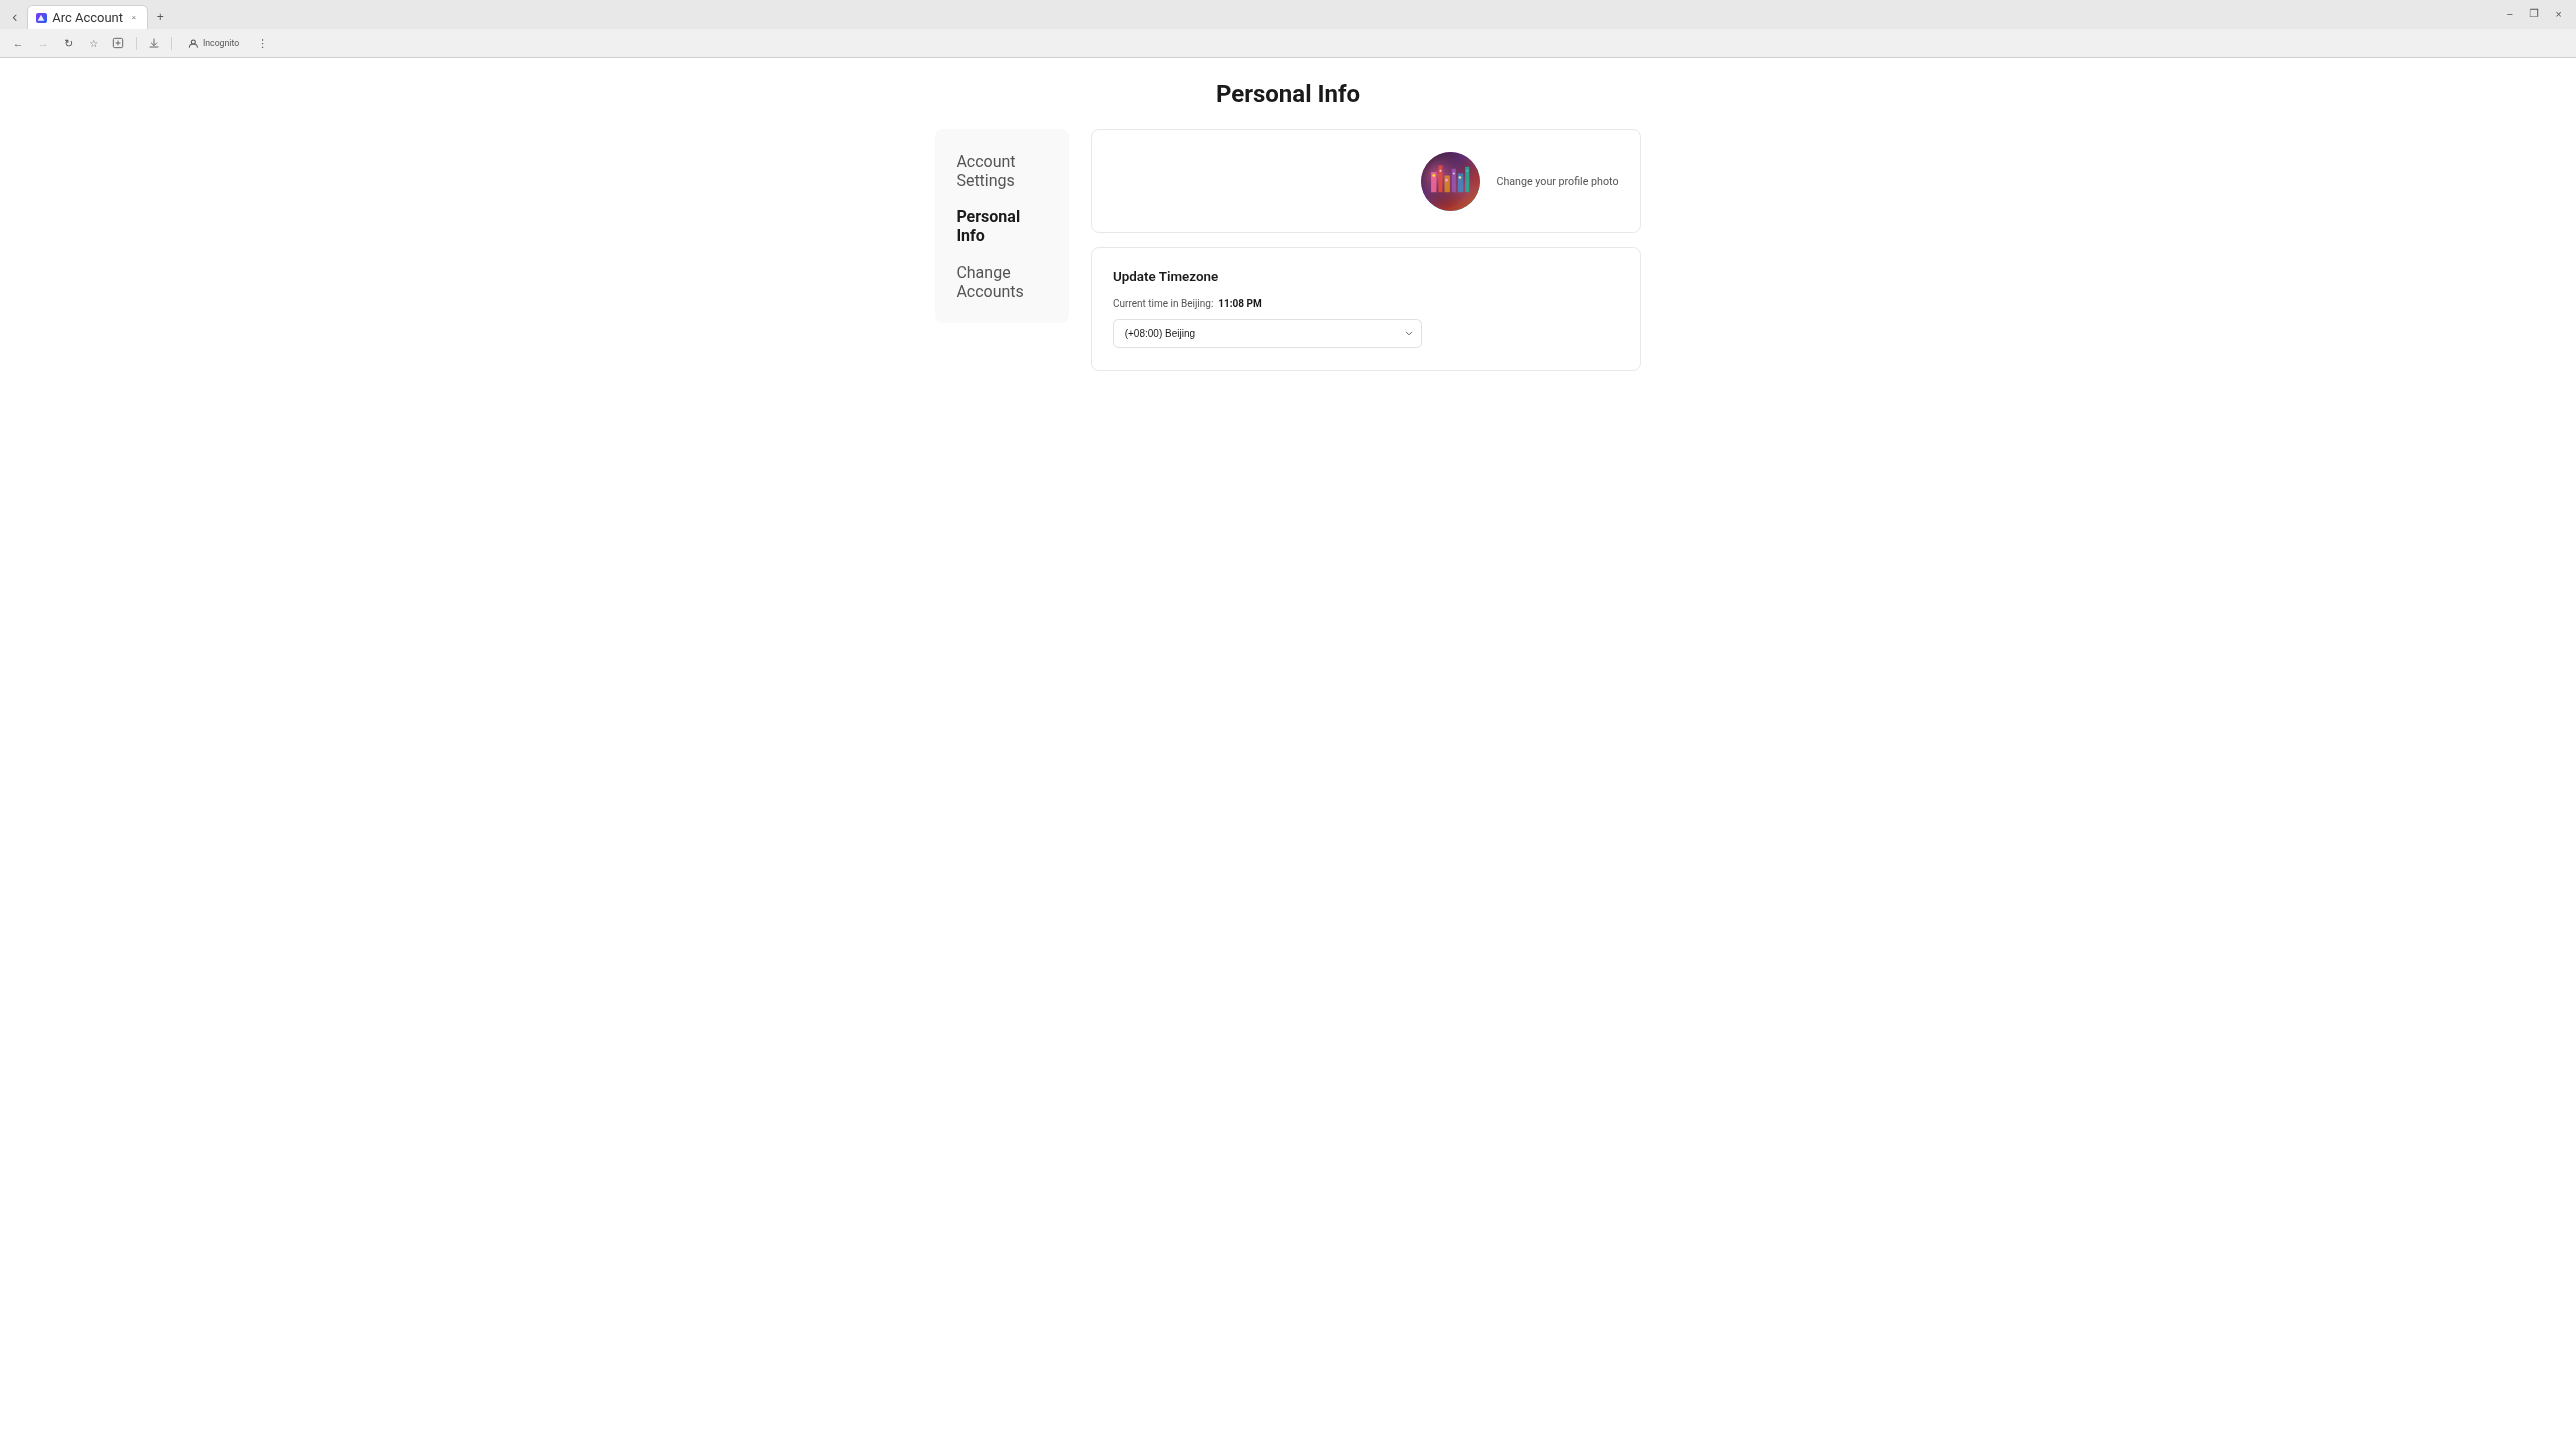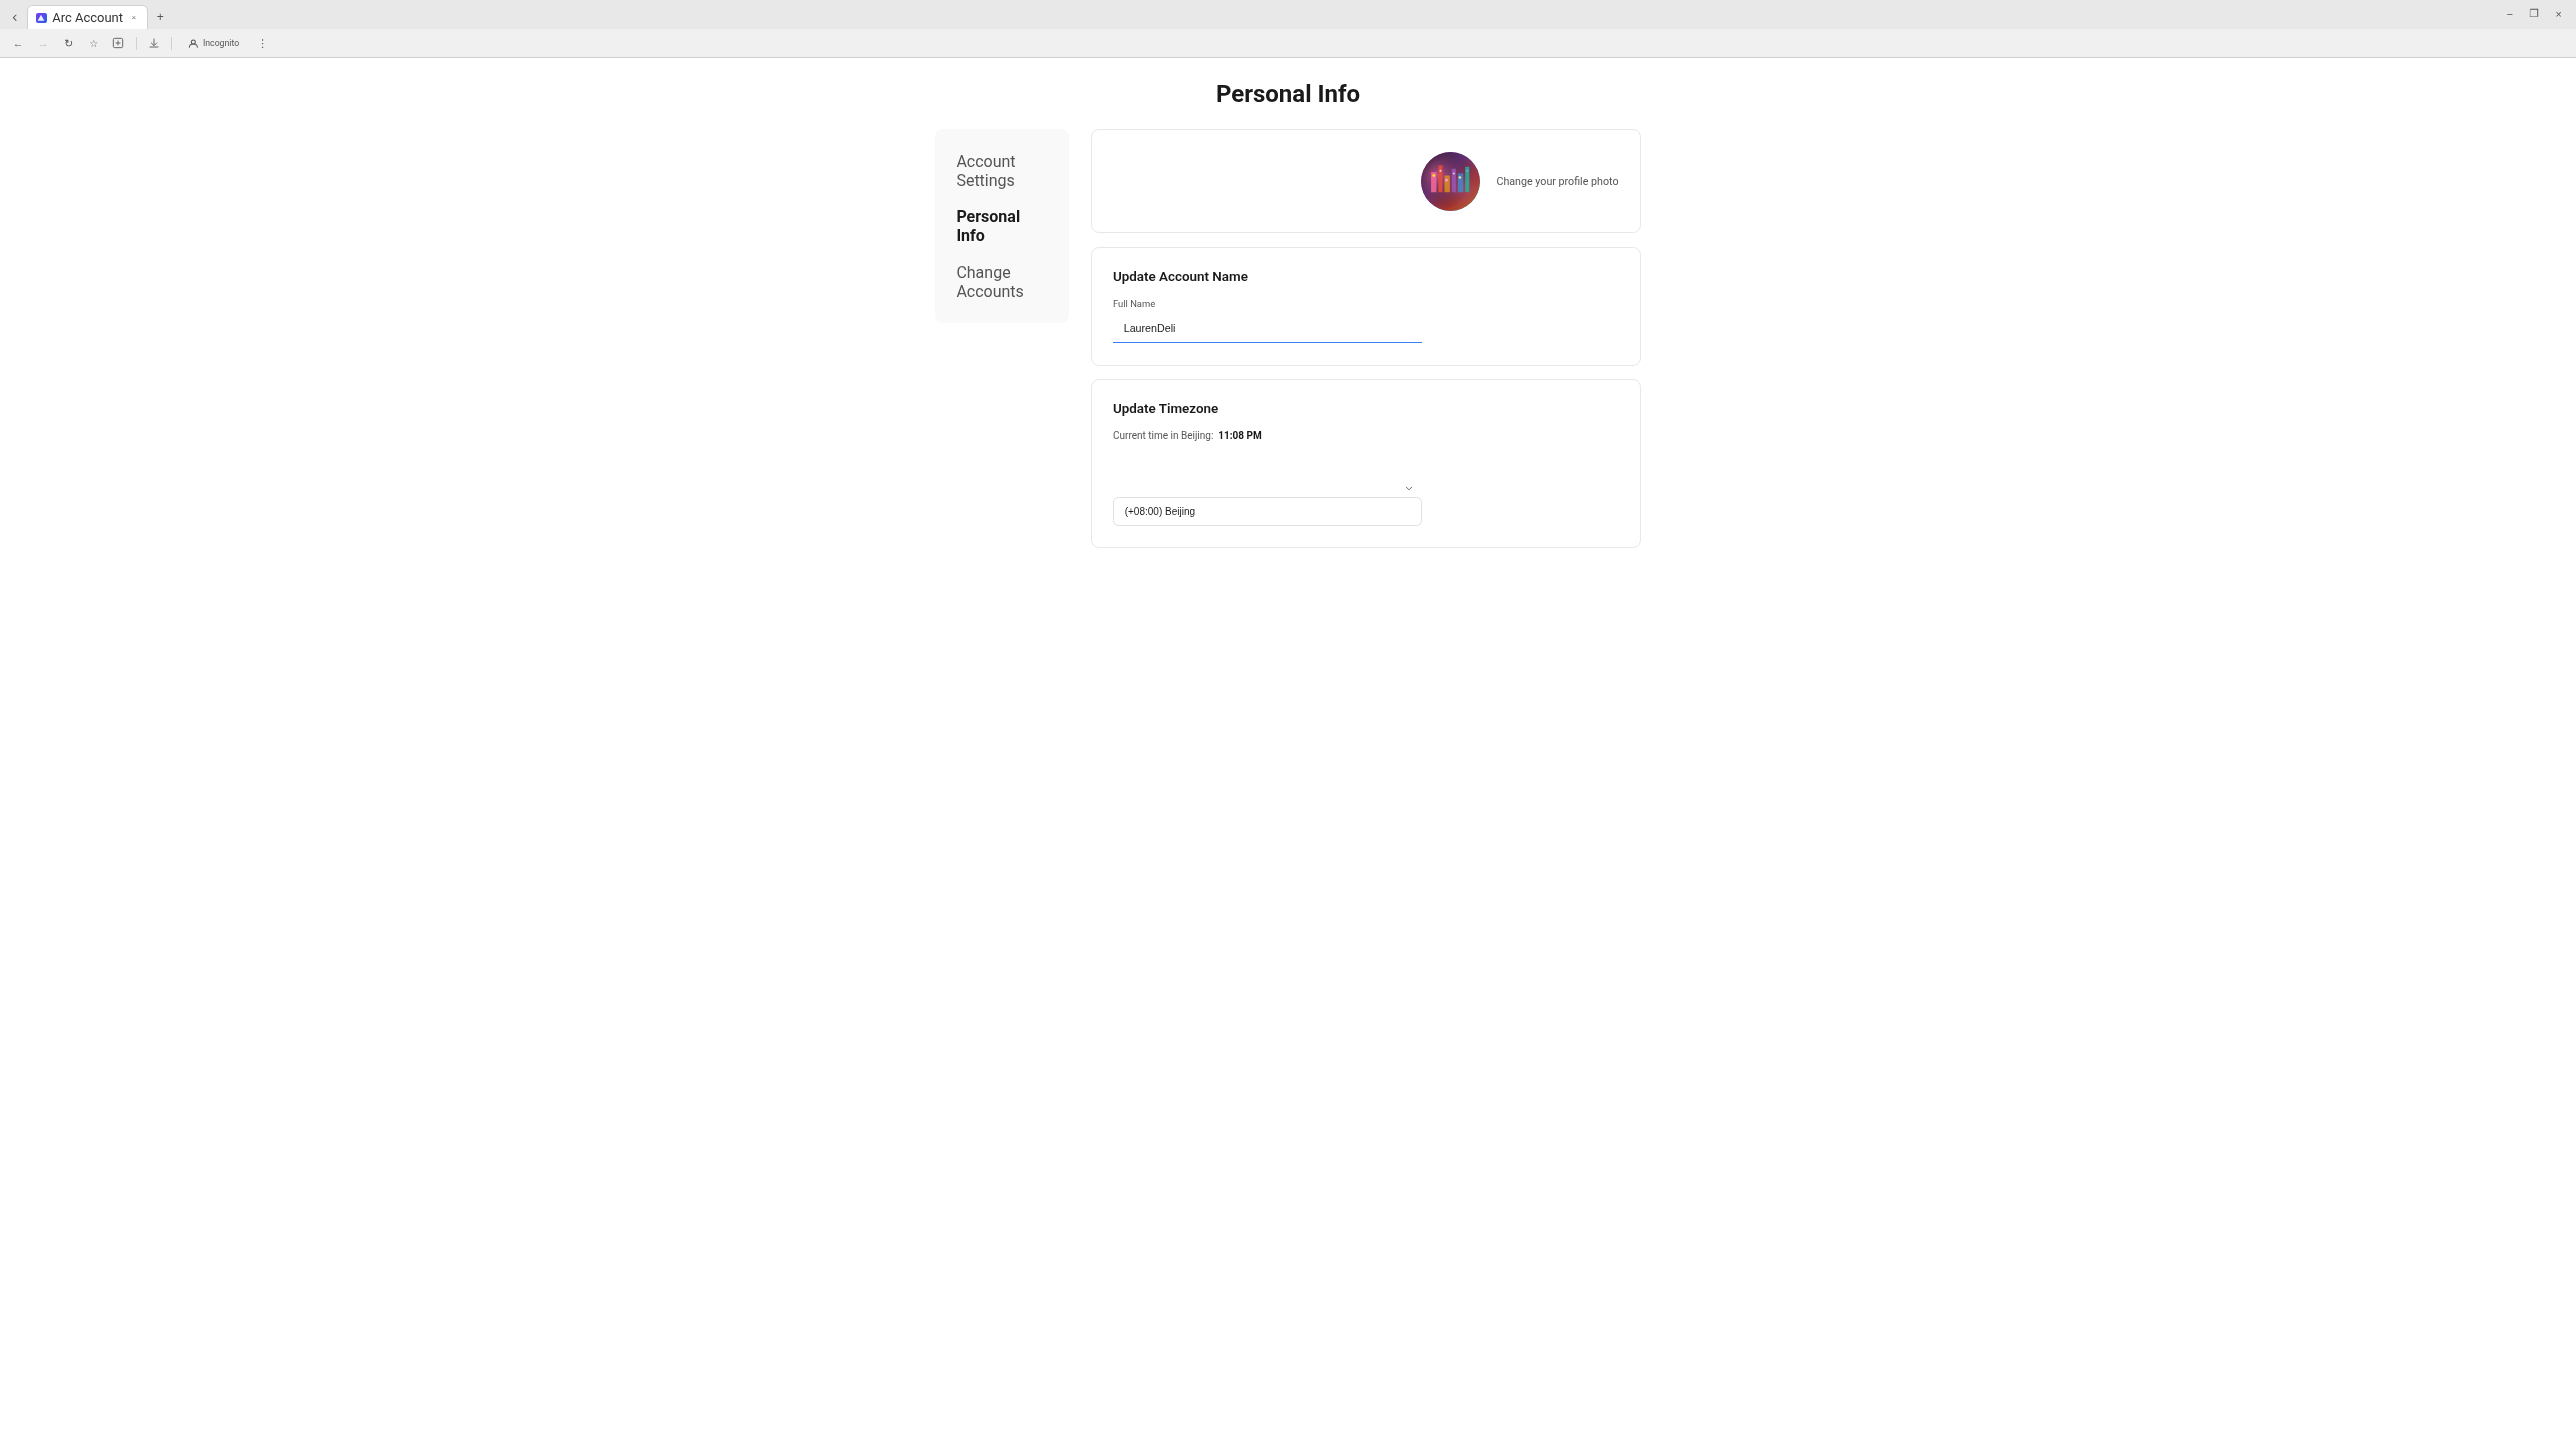--- a/index.html
+++ b/index.html
@@ -395,21 +395,20 @@
       padding: 8px 27px 8px 10.7px;
       border: 0.7px solid #e0e0e0;
       border-radius: 5.4px;
       font-size: 10px;
       color: #1a1a1a;
       background: #ffffff;
       appearance: none;
       -webkit-appearance: none;
       cursor: pointer;
       outline: none;
-      margin-top: 45px;
     }
 
     .select-chevron {
       position: absolute;
       right: 9.4px;
       top: 50%;
       transform: translateY(-50%);
       color: #666;
       pointer-events: none;
       font-size: 9.4px;
@@ -560,27 +559,20 @@
                 <circle cx="38" cy="42" r="2" fill="#ff9ff3" opacity="0.9"></circle>
                 <circle cx="49" cy="32" r="1.5" fill="#ffffff" opacity="0.7"></circle>
                 <circle cx="58" cy="38" r="2" fill="#ffeaa7" opacity="0.9"></circle>
                 <circle cx="69" cy="28" r="1.5" fill="#74b9ff" opacity="0.8"></circle>
               </svg>
             </div>
             <span class="change-photo-text">Change your profile photo</span>
           </div>
         </div>
 
-        <div class="card">
-          <h2 class="section-title">Update Account Name</h2>
-          <div class="form-group">
-            <label class="form-label">Full Name</label>
-            <input class="form-input" type="text" value="LaurenDeli" style="">
-          </div>
-        </div>
 
         <div class="card">
           <h2 class="section-title">Update Timezone</h2>
           <p class="timezone-info">
             <span>Current time in Beijing:</span>
             &nbsp;<strong>11:08 PM</strong>
           </p>
           <div class="timezone-select-wrapper">
             <select class="timezone-select">
             <option value="(+08:00) Beijing">(+08:00) Beijing</option><option value="(+00:00) UTC">(+00:00) UTC</option><option value="(-05:00) Eastern Time">(-05:00) Eastern Time</option><option value="(-08:00) Pacific Time">(-08:00) Pacific Time</option><option value="(+01:00) Central European Time">(+01:00) Central European Time</option><option value="(+09:00) Tokyo">(+09:00) Tokyo</option><option value="(+05:30) India Standard Time">(+05:30) India Standard Time</option></select>

